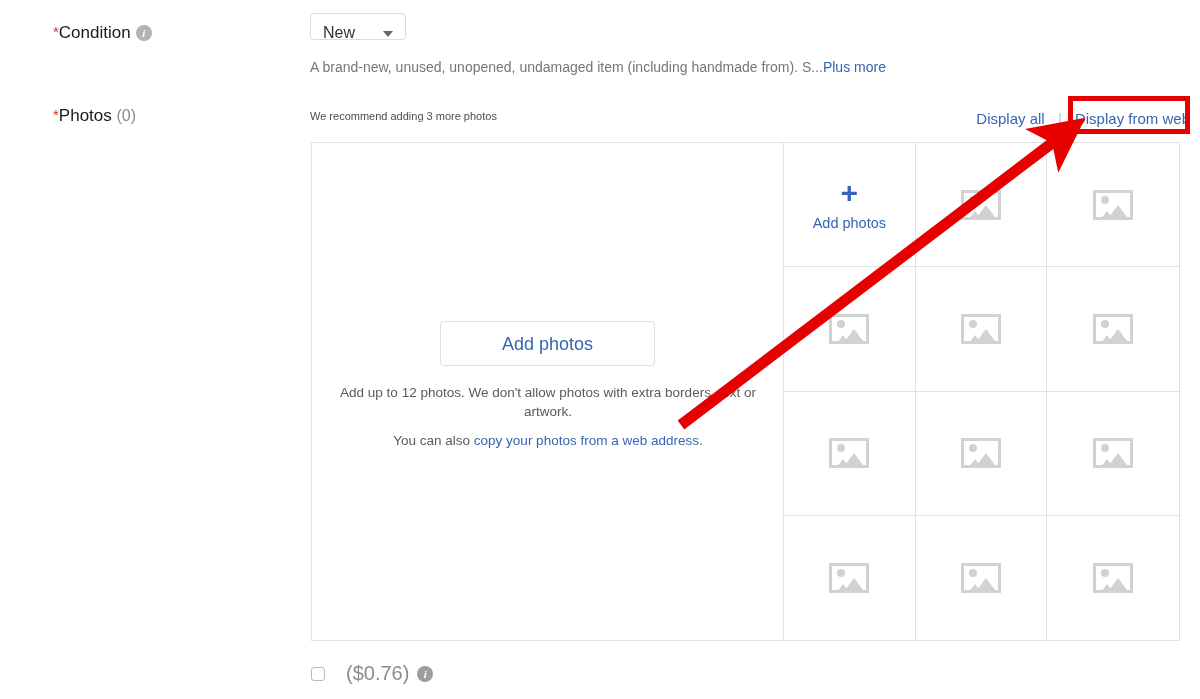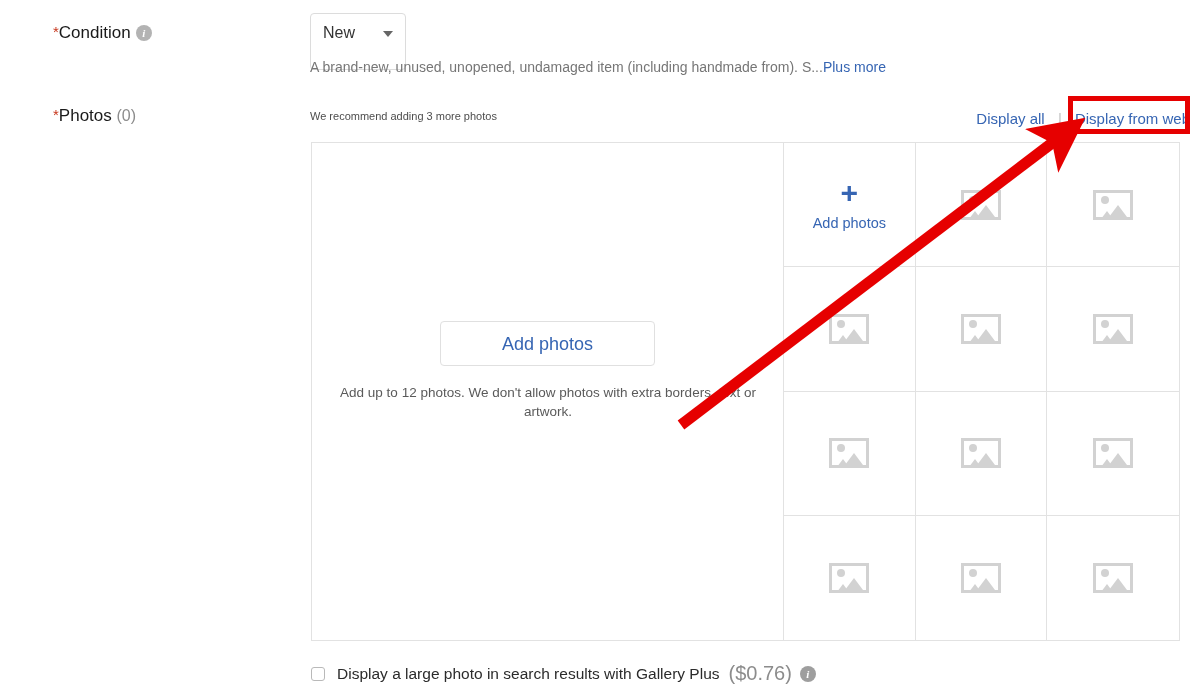--- a/index.html
+++ b/index.html
@@ -60,21 +60,21 @@
 
   #condition-label { top: 24px; }
   #photos-label { top: 107px; }
 
   
   #condition-select {
     position: absolute;
     left: 310px;
     top: 13px;
     width: 96px;
-    height: 57px;
+    height: 27px;
     border: 1px solid #dcdcdc;
     border-radius: 4px;
     background: #ffffff;
     box-sizing: border-box;
     cursor: pointer;
   }
   #condition-select .sel-value {
     position: absolute;
     left: 12px;
     top: 10px;
@@ -346,20 +346,23 @@
   <a class="link">Display all</a>
   <span class="divider">|</span>
   <a class="link">Display from web</a>
 </div>
 
 <div id="photo-area">
 
   <div id="main-drop-zone">
     <div id="add-photos-button">Add photos</div>
     <div id="drop-zone-note">Add up to 12 photos. We don't allow photos with extra borders, text or artwork.</div>
+    <div id="drop-zone-weblink">
+      <span>You can also </span><a class="link">copy your photos from a web address</a><span>.</span>
+    </div>
   </div>
 
   <div id="thumb-grid">
     <div class="thumb-cell">
       <div class="plus-glyph">+</div>
       <div class="add-photos-small">Add photos</div>
     </div>
     <div class="thumb-cell">
       <div class="ph-icon">
           <span class="sun"></span>
@@ -424,21 +427,20 @@
       <div class="ph-icon">
           <span class="sun"></span>
           <span class="mount"></span>
         </div>
     </div>
   </div>
 </div>
 
 <div id="gallery-plus-row">
   <span id="gallery-plus-checkbox"></span>
-  <span>Display a large photo in search results with Gallery Plus</span>
   <span id="gallery-plus-price">($0.76)</span>
   <span class="info-icon dark" style="margin-left:8px;">i</span>
 </div>
 
 <svg id="red-arrow" viewBox="0 0 1200 699">
   <defs>
     <marker id="ah" markerWidth="5" markerHeight="5" refX="2.1" refY="2.5" orient="auto">
       <path d="M0,0 L5,2.5 L0,5 L1.2,2.5 z" fill="#e60000"></path>
     </marker>
   </defs>

